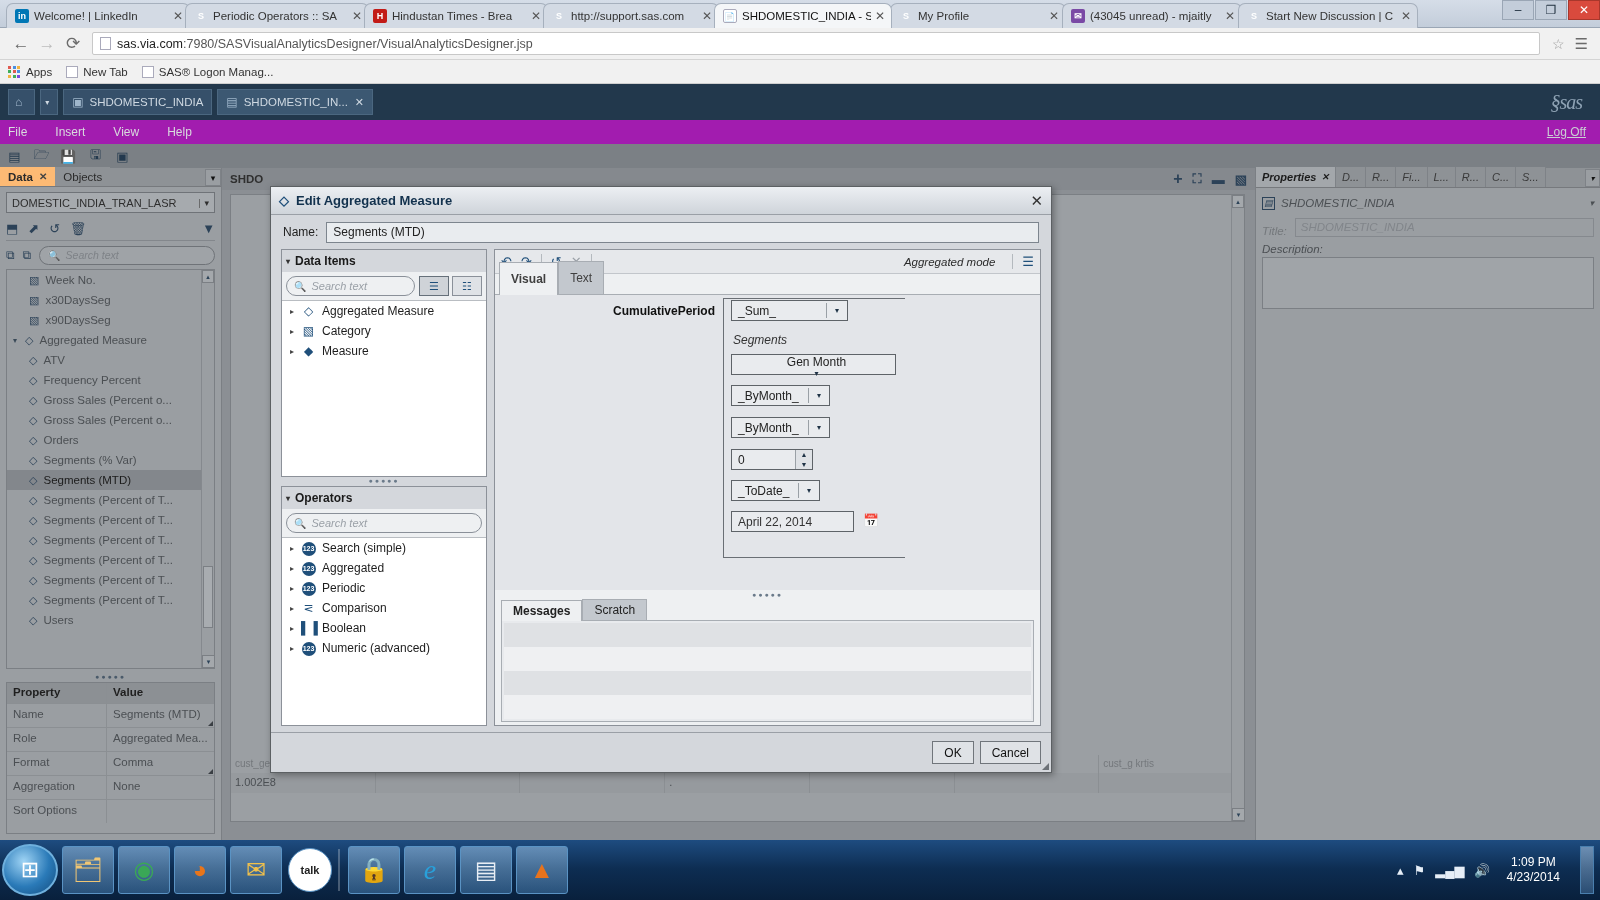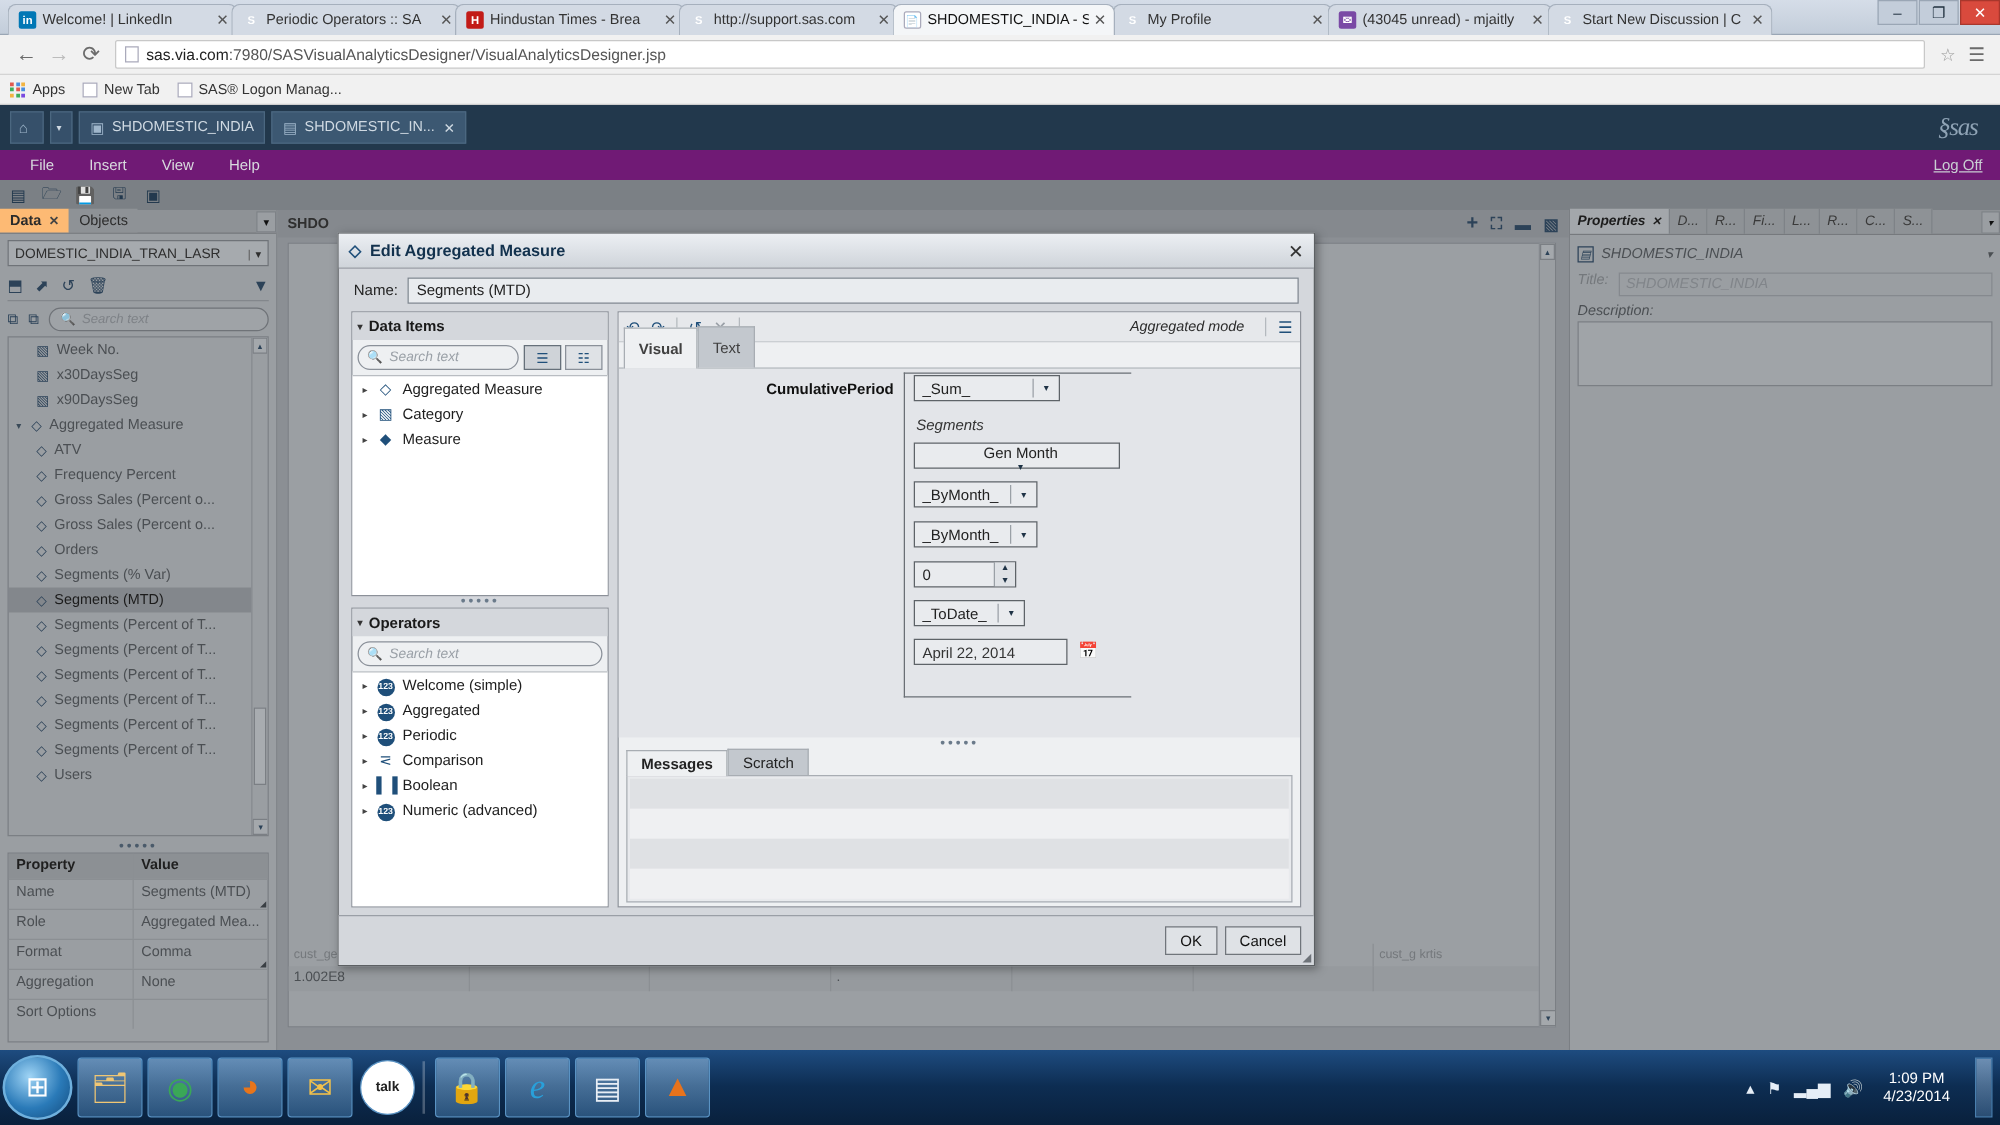--- a/index.html
+++ b/index.html
@@ -53,21 +53,21 @@
   
   #sasapp{ position:absolute; left:0; top:84px; width:1600px; height:756px; background:#92969b; }
   #sasheader{ height:36px; background:#22384c; display:flex; align-items:center; padding:0 8px; }
   .hbtn{ height:26px; background:#36506a; border:1px solid #4b6780; display:flex; align-items:center;
      color:#cfd9e2; font-size:11.5px; padding:0 8px; margin-right:5px; }
   .hbtn .gi{ margin-right:6px; color:#9fb6cb; font-size:12px; }
   .hbtn.tabbed{ background:#3c5872; }
   #saslogo{ margin-left:auto; color:#8fa3b5; font-size:20px; font-style:italic;
      letter-spacing:-1px; font-family:"Liberation Serif",serif; padding-right:10px; }
 
-  #menurow{ height:24px; background:#701a75; display:flex; align-items:center; padding-left:24px;
+  #menurow{ height:24px; background:#a21caf; display:flex; align-items:center; padding-left:8px;
      font-size:12px; color:#d8dade; }
   #menurow .mi{ margin-right:28px; }
   #menurow .logoff{ margin-left:auto; padding-right:14px; color:#c9ced3; text-decoration:underline; }
 
   #toolrow{ height:24px; background:#7b8085; display:flex; align-items:center; padding-left:6px; gap:10px;}
   #toolrow .ti{ width:17px; height:17px; color:#23394e; font-size:13px; display:flex;
       align-items:center; justify-content:center; }
   #toolrow .ti.dim{ color:#5d6a76; }
 
   #workarea{ position:relative; height:672px; background:#8b8f94; display:flex; }
@@ -144,21 +144,21 @@
   .rtab{ height:20px; padding:0 6px; font-size:11px; display:flex; align-items:center;
      color:#3a3a3a; background:#8e9296; border-right:1px solid #7e8287; }
   .rtab.sel{ background:#a3a7ab; font-weight:bold; color:#1c1c1c;}
   .rtab .cx{ margin-left:5px; font-size:9px; }
   .rtabs .more{ margin-left:auto; width:15px; justify-content:center; display:flex;
      align-items:center; font-size:8px; background:#9a9ea2; border:1px solid #7e8287; height:18px;}
   .robjrow{ margin:5px 6px; height:20px; display:flex; align-items:center; gap:6px;
      font-size:11.5px; color:#4b4f53; }
   .robjrow .bx{ width:13px;height:13px;border:1px solid #2c4258; color:#2c4258;
      font-size:9px; display:flex;align-items:center;justify-content:center;}
-  .rfield{ margin:3px 6px; display:flex; align-items:flex-start; gap:8px; font-size:11.5px; color:#74787c;}
+  .rfield{ margin:3px 6px; display:flex; align-items:flex-end; gap:8px; font-size:11.5px; color:#74787c;}
   .rfield .inp{ flex:1; height:19px; border:1px solid #85898e; background:#9a9ea2;
      padding:2px 5px; color:#81858a; }
   .rlabel{ margin:6px 6px 2px; font-size:11.5px; color:#4b4f53; }
   .rtextarea{ margin:0 6px; height:52px; border:1px solid #7b7f84; background:#a0a4a8; }
 
   
   #modal{ position:absolute; left:270px; top:186px; width:782px; height:587px;
      background:#d4d7dc; border:1px solid #5c6063; box-shadow:2px 2px 7px rgba(0,0,0,.35);
      display:flex; flex-direction:column; z-index:50; }
   #mtitle{ height:28px; background:linear-gradient(#eceff3,#cfd4da);
@@ -682,21 +682,21 @@
           <span>Operators</span>
         </div>
         <div class="srch">
           <span class="mag">🔍</span>
           <span>Search text</span>
         </div>
         <div class="tree">
           <div class="tr-row">
             <span class="tw">▸</span>
             <span class="gi"><span class="badge123">123</span></span>
-            <span>Welcome (simple)</span>
+            <span>Search (simple)</span>
           </div>
           <div class="tr-row">
             <span class="tw">▸</span>
             <span class="gi"><span class="badge123">123</span></span>
             <span>Aggregated</span>
           </div>
           <div class="tr-row">
             <span class="tw">▸</span>
             <span class="gi"><span class="badge123">123</span></span>
             <span>Periodic</span>

